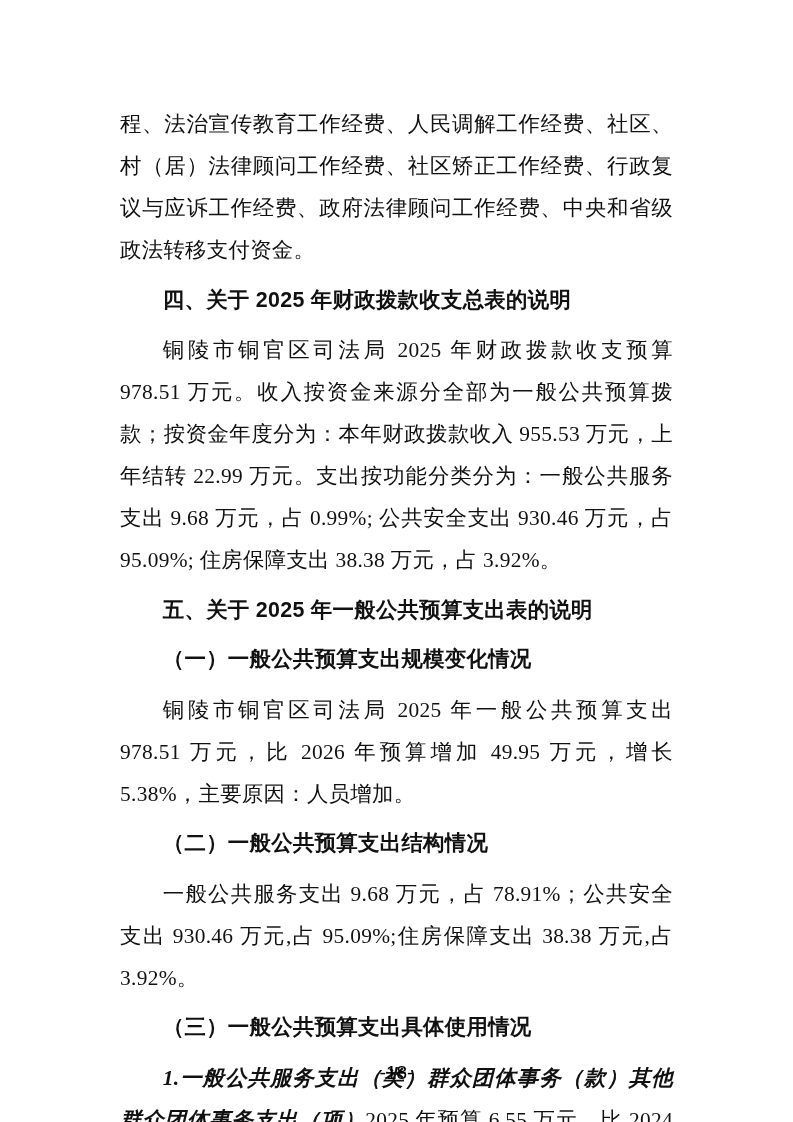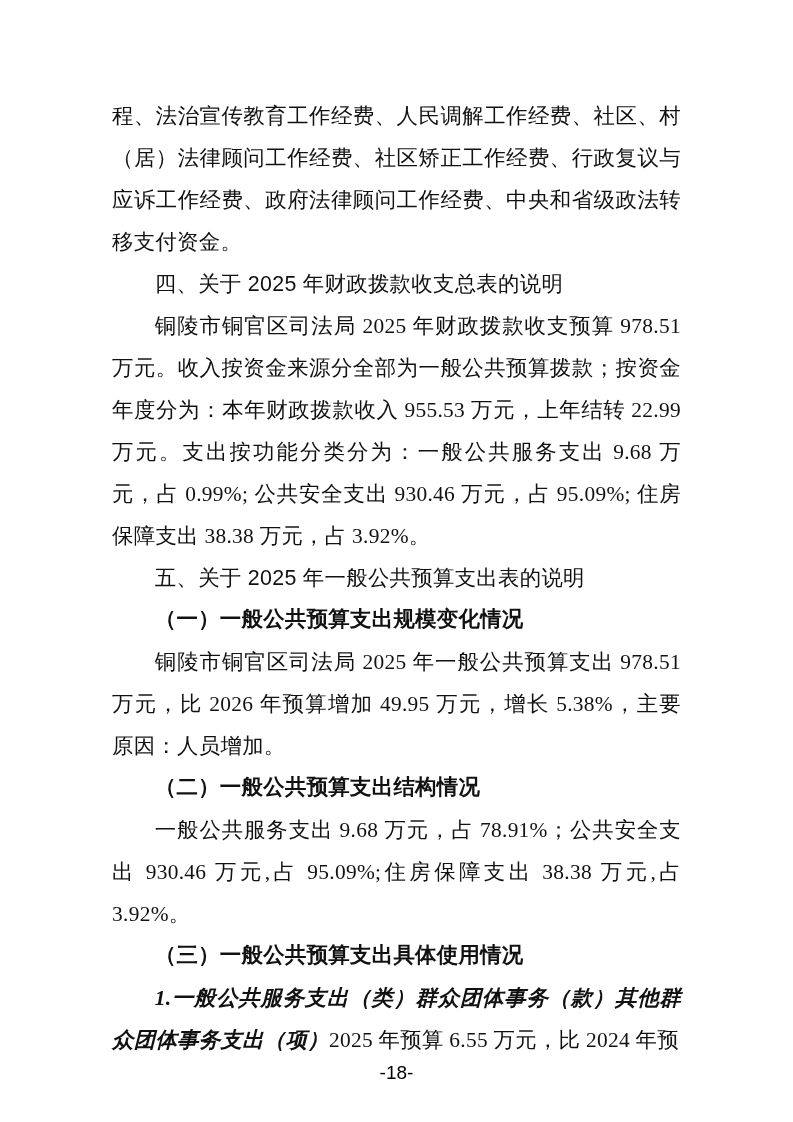--- a/index.html
+++ b/index.html
@@ -15,37 +15,37 @@
     overflow: hidden;
     color: #111111;
   }
   .content {
     position: absolute;
     top: 95px;
     left: 112px;
     width: 569px;
   }
   .content p {
-    margin: 0;
+    margin: 8px;
     font-size: 21.4px;
     line-height: 42px;
     text-align: justify;
     text-justify: inter-ideograph;
     letter-spacing: 0.3px;
   }
   .body-para {
     font-family: "Liberation Serif", "DejaVu Serif", serif;
     text-indent: 2em;
   }
   .no-indent {
     text-indent: 0;
   }
   .heading-sans {
     font-family: "Liberation Sans", "DejaVu Sans", sans-serif;
-    font-weight: normal;
+    font-weight: bold;
     text-indent: 2em;
   }
   .heading-serif {
     font-family: Liberation Mono, monospace;
     font-weight: bold;
     text-indent: 2em;
   }
   .bold-lead {
     font-weight: bold;
     font-style: italic;

